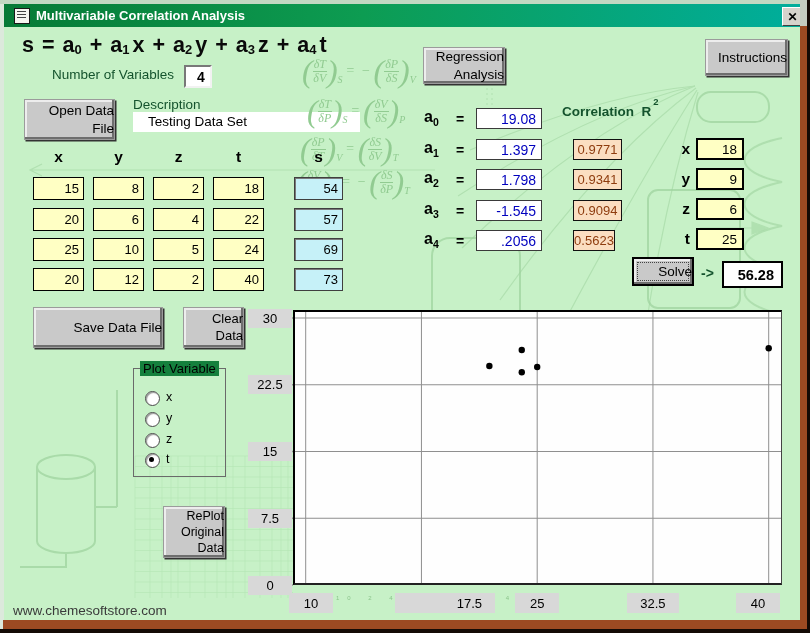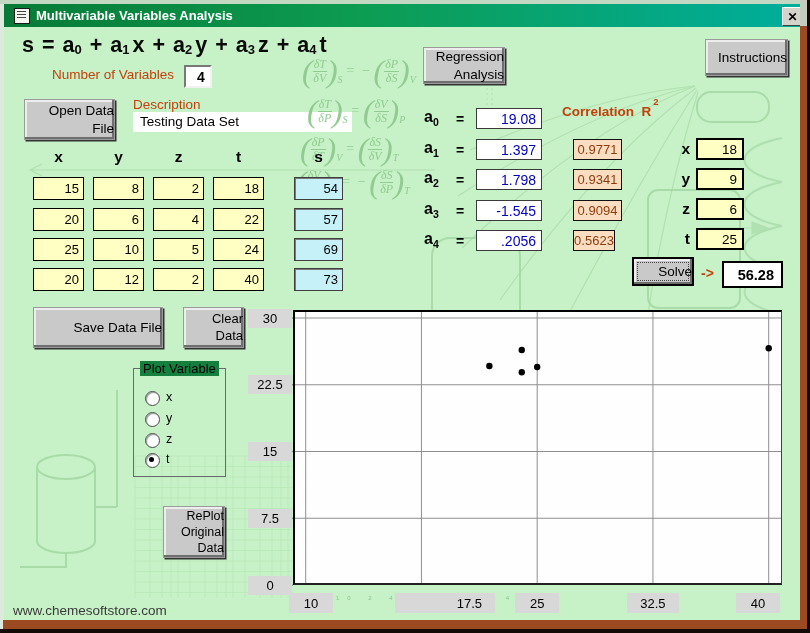--- a/index.html
+++ b/index.html
@@ -25,23 +25,23 @@
   
   #formula{left:22px;top:33px;height:28px;display:flex;align-items:flex-start;font-weight:bold;font-size:21.5px;color:#0a0a0a;}
   #formula .op{margin:0 8px;}
   #formula .sub{font-size:13px;position:relative;top:9px;}
   #formula .var{margin-left:3px;}
   
   .btn{position:absolute;z-index:2;background:#C9C9C9;color:#000;text-align:center;border:1px solid #9B9B9B;box-shadow:inset -2px -2px 0 #6e6e6e,inset 2px 2px 0 #EDEDED,1.5px 1.5px 0 #333;font-size:13.5px;display:flex;flex-direction:column;align-items:flex-end;justify-content:center;line-height:1.3;box-sizing:border-box;}
   #solve-btn{border:2px solid #000;box-shadow:inset -2px -2px 0 #6e6e6e,inset 2px 2px 0 #EDEDED;}
   #solve-btn::after{content:"";position:absolute;left:3px;right:3px;top:3px;bottom:3px;border:1px dotted #444;}
   
-  .lbl{position:absolute;z-index:2;color:#c2410c;font-size:13.5px;}
+  .lbl{position:absolute;z-index:2;color:#14532d;font-size:13.5px;}
   #numvars-box{left:184px;top:65px;width:28px;height:23px;background:#fff;border:2px solid;border-color:#787878 #F2F2F2 #F2F2F2 #787878;box-sizing:border-box;display:flex;align-items:center;justify-content:center;font-weight:bold;font-size:14px;padding-left:6px;}
-  #desc-field{left:133px;top:112px;width:212px;height:20px;background:#fff;font-size:13.5px;line-height:20px;padding-left:7px;}
+  #desc-field{left:133px;top:112px;width:212px;height:20px;background:#fff;font-size:13.5px;line-height:20px;padding-left:15px;}
   .hdr{position:absolute;z-index:2;font-weight:bold;font-size:15.5px;text-align:center;}
   .cell-y{position:absolute;z-index:2;background:#FFFFC4;border:1px solid #000;font-size:13px;display:flex;align-items:center;justify-content:flex-end;padding-right:4px;box-sizing:border-box;}
   .cell-s{position:absolute;z-index:2;background:#C6F1F8;border:1px solid #3f3f3f;box-shadow:inset 1px 1px 0 #7a7a7a;font-size:13px;display:flex;align-items:center;justify-content:flex-end;padding-right:4px;box-sizing:border-box;}
   .a-label{position:absolute;z-index:2;font-weight:bold;font-size:16px;}
   .a-label .sub{font-size:10.5px;position:relative;top:4px;}
   .eq-sign{position:absolute;z-index:2;font-weight:bold;font-size:14px;}
   .coef-field{position:absolute;z-index:2;background:#fff;border:1px solid #3a3a3a;color:#0000BE;font-size:14px;display:flex;align-items:center;justify-content:flex-end;padding-right:5px;box-sizing:border-box;}
   .corr-field{position:absolute;z-index:2;background:#FBDEC1;border:1.5px solid #111;color:#8E3C0E;font-size:13px;display:flex;align-items:center;justify-content:center;box-sizing:border-box;}
   .q-label{position:absolute;z-index:2;font-weight:bold;font-size:15.5px;text-align:right;width:14px;}
   .query-field{position:absolute;z-index:2;background:#FFFFC4;border:2px solid #000;font-size:13.5px;display:flex;align-items:center;justify-content:flex-end;padding-right:5px;box-sizing:border-box;}
@@ -96,21 +96,21 @@
     <path stroke-dasharray="2,3" d="M487,58 V110 M492,58 V110" stroke-width="1"></path>
   </g>
   <g id="wm-grid" stroke="#A6DBA6" stroke-width="0.6" opacity="0.6">
       <path d="M135,456 H293 M135,466.5 H293 M135,477 H293 M135,487.5 H293 M135,498 H293 M135,508.5 H293 M135,519 H293 M135,529.5 H293 M135,540 H293 M135,550.5 H293 M135,561 H293 M135,571.5 H293 M135,582 H293 M135,592.5 H293 M135,456 V598 M150,456 V598 M162,456 V598 M171,456 V598 M178,456 V598 M190,456 V598 M205,456 V598 M217,456 V598 M226,456 V598 M233,456 V598 M245,456 V598 M260,456 V598 M272,456 V598 M281,456 V598 M288,456 V598 "></path>
     </g>
   <text x="336" y="600" font-size="6" fill="#8CC58C" letter-spacing="8">10  2  4  6  8  10  2  4  6  8</text>
 </svg>
 
 <div class="abs" id="titlebar">
   <div id="title-icon"></div>
-  <div id="title-text">Multivariable Variables Analysis</div>
+  <div id="title-text">Multivariable Correlation Analysis</div>
   <div id="close-btn">✕</div>
 </div>
 <div class="abs" id="edge-top"></div>
 <div class="abs" id="edge-left"></div>
 <div class="abs" id="corner-tr"></div>
 <div class="abs" id="edge-right-brown"></div>
 <div class="abs" id="edge-right-black"></div>
 <div class="abs" id="edge-bottom-brown"></div>
 <div class="abs" id="edge-bottom-black"></div>
 

